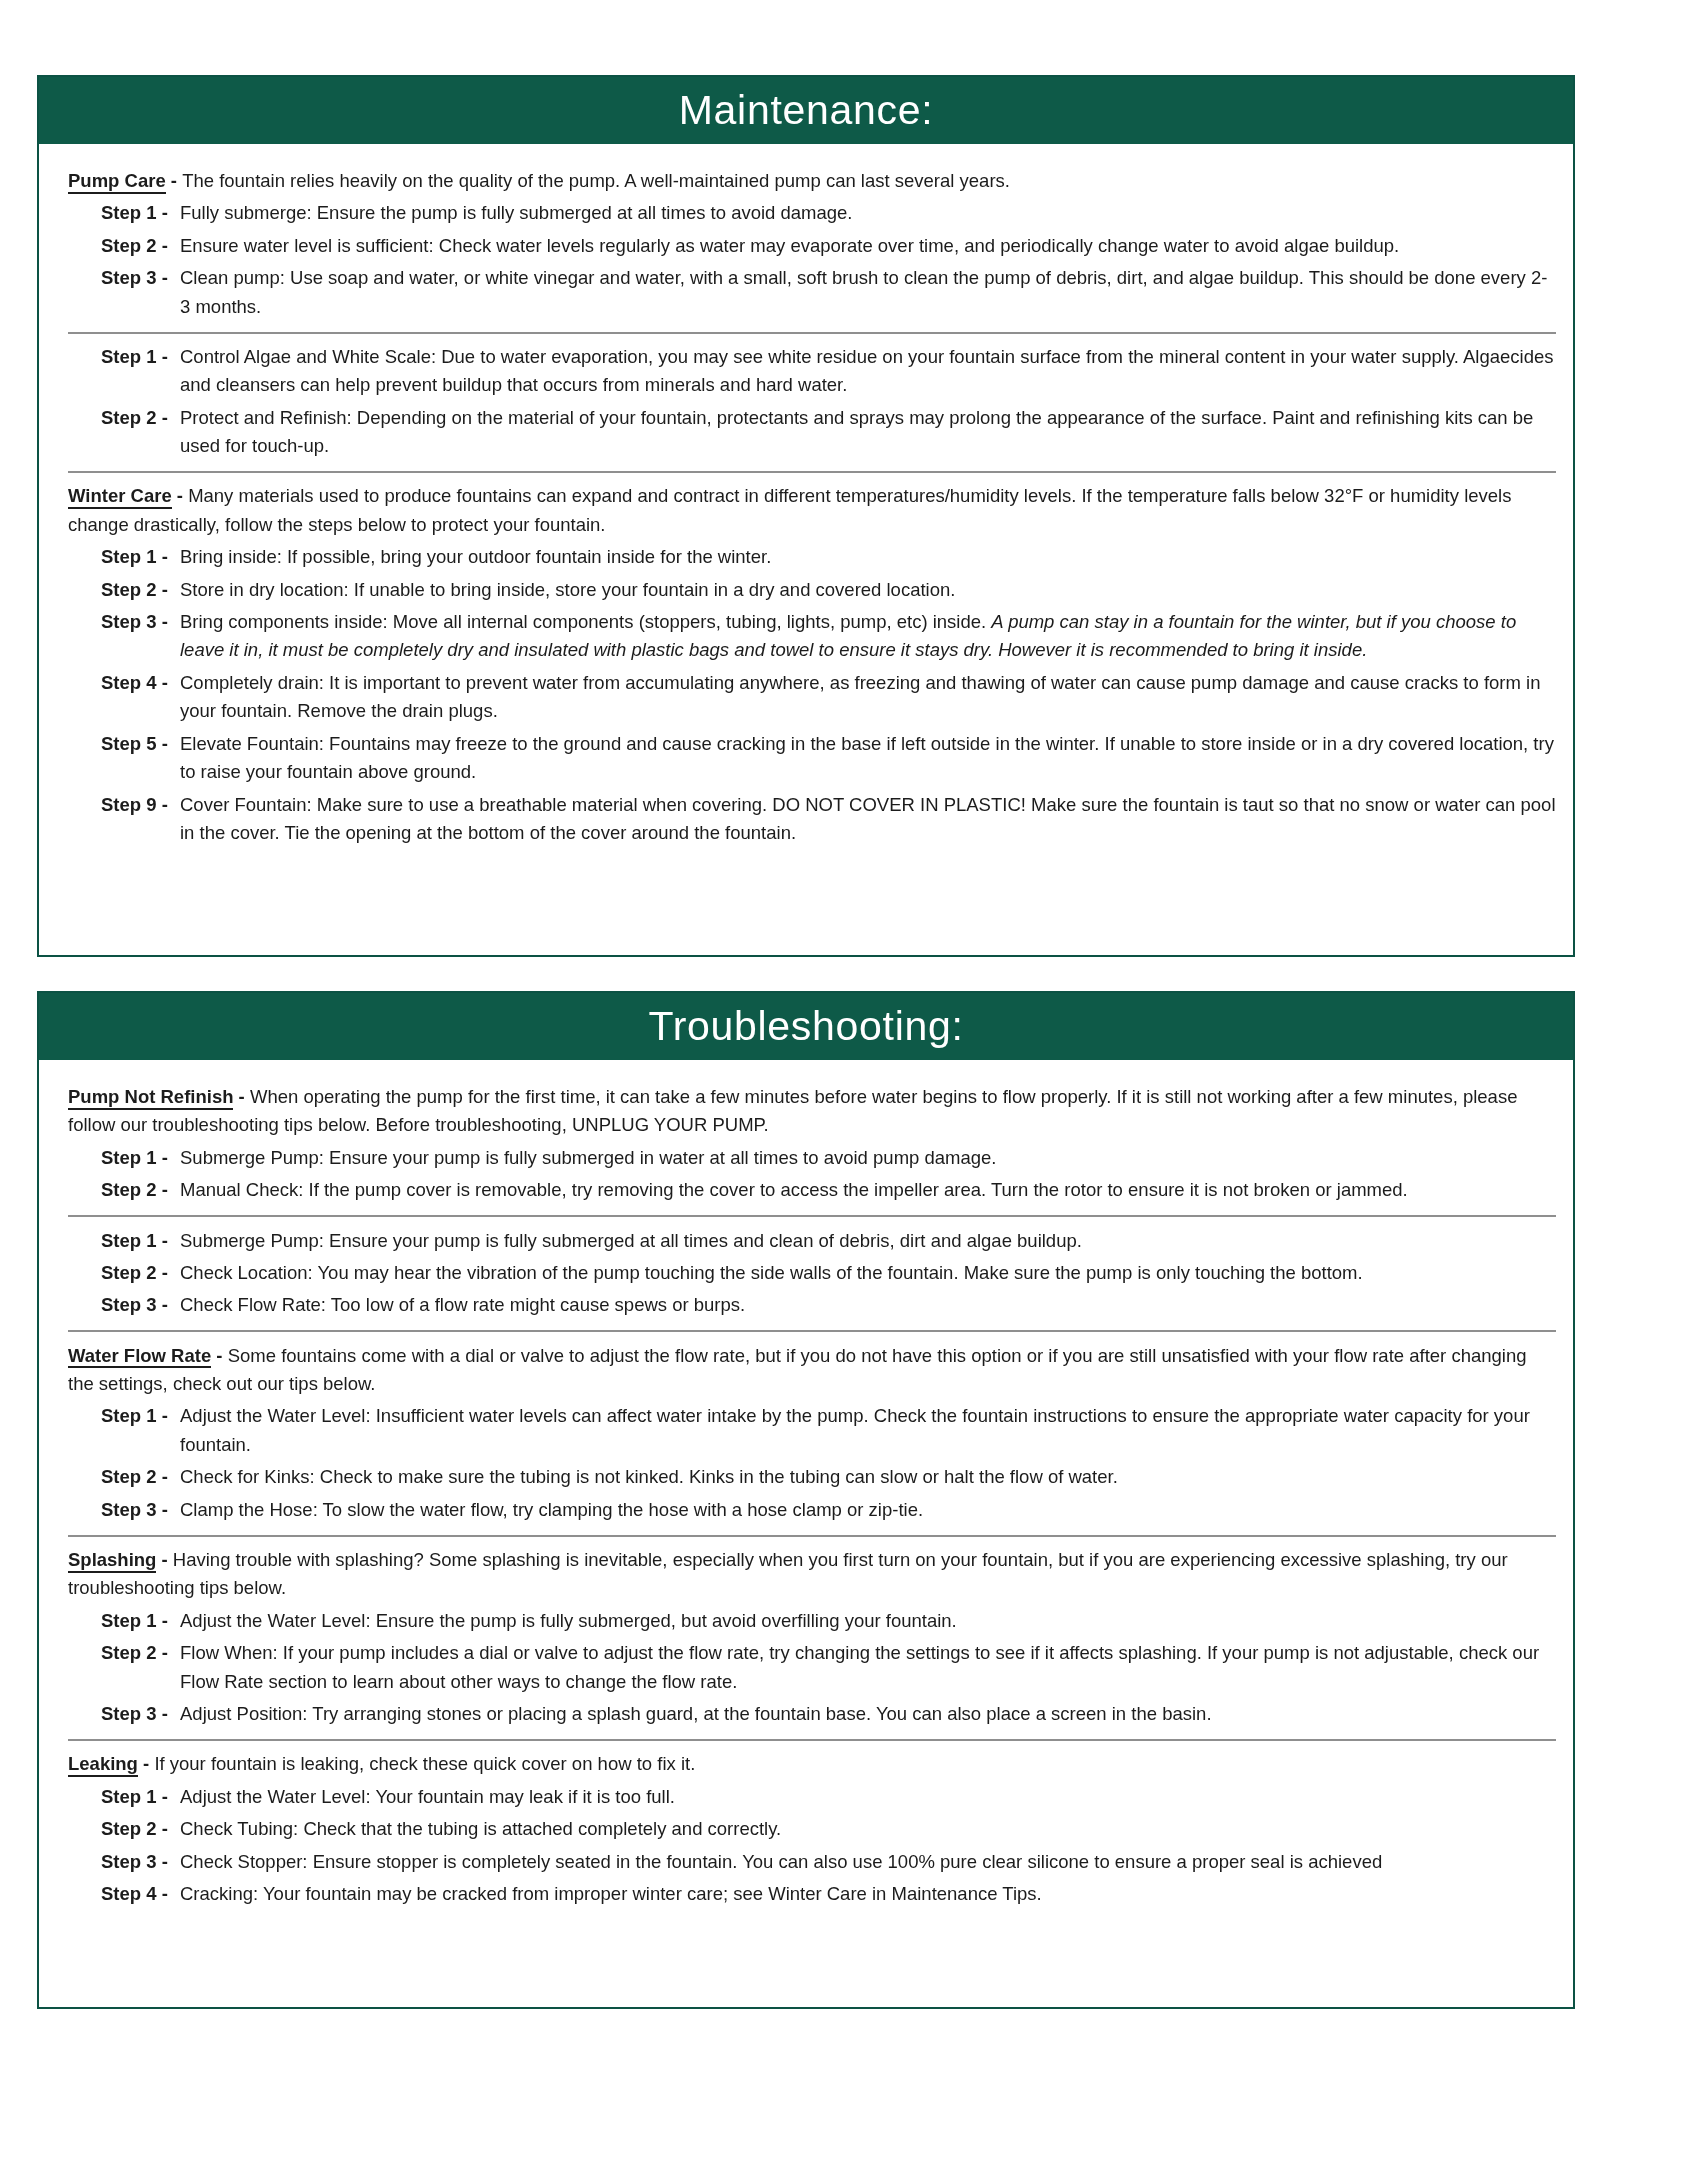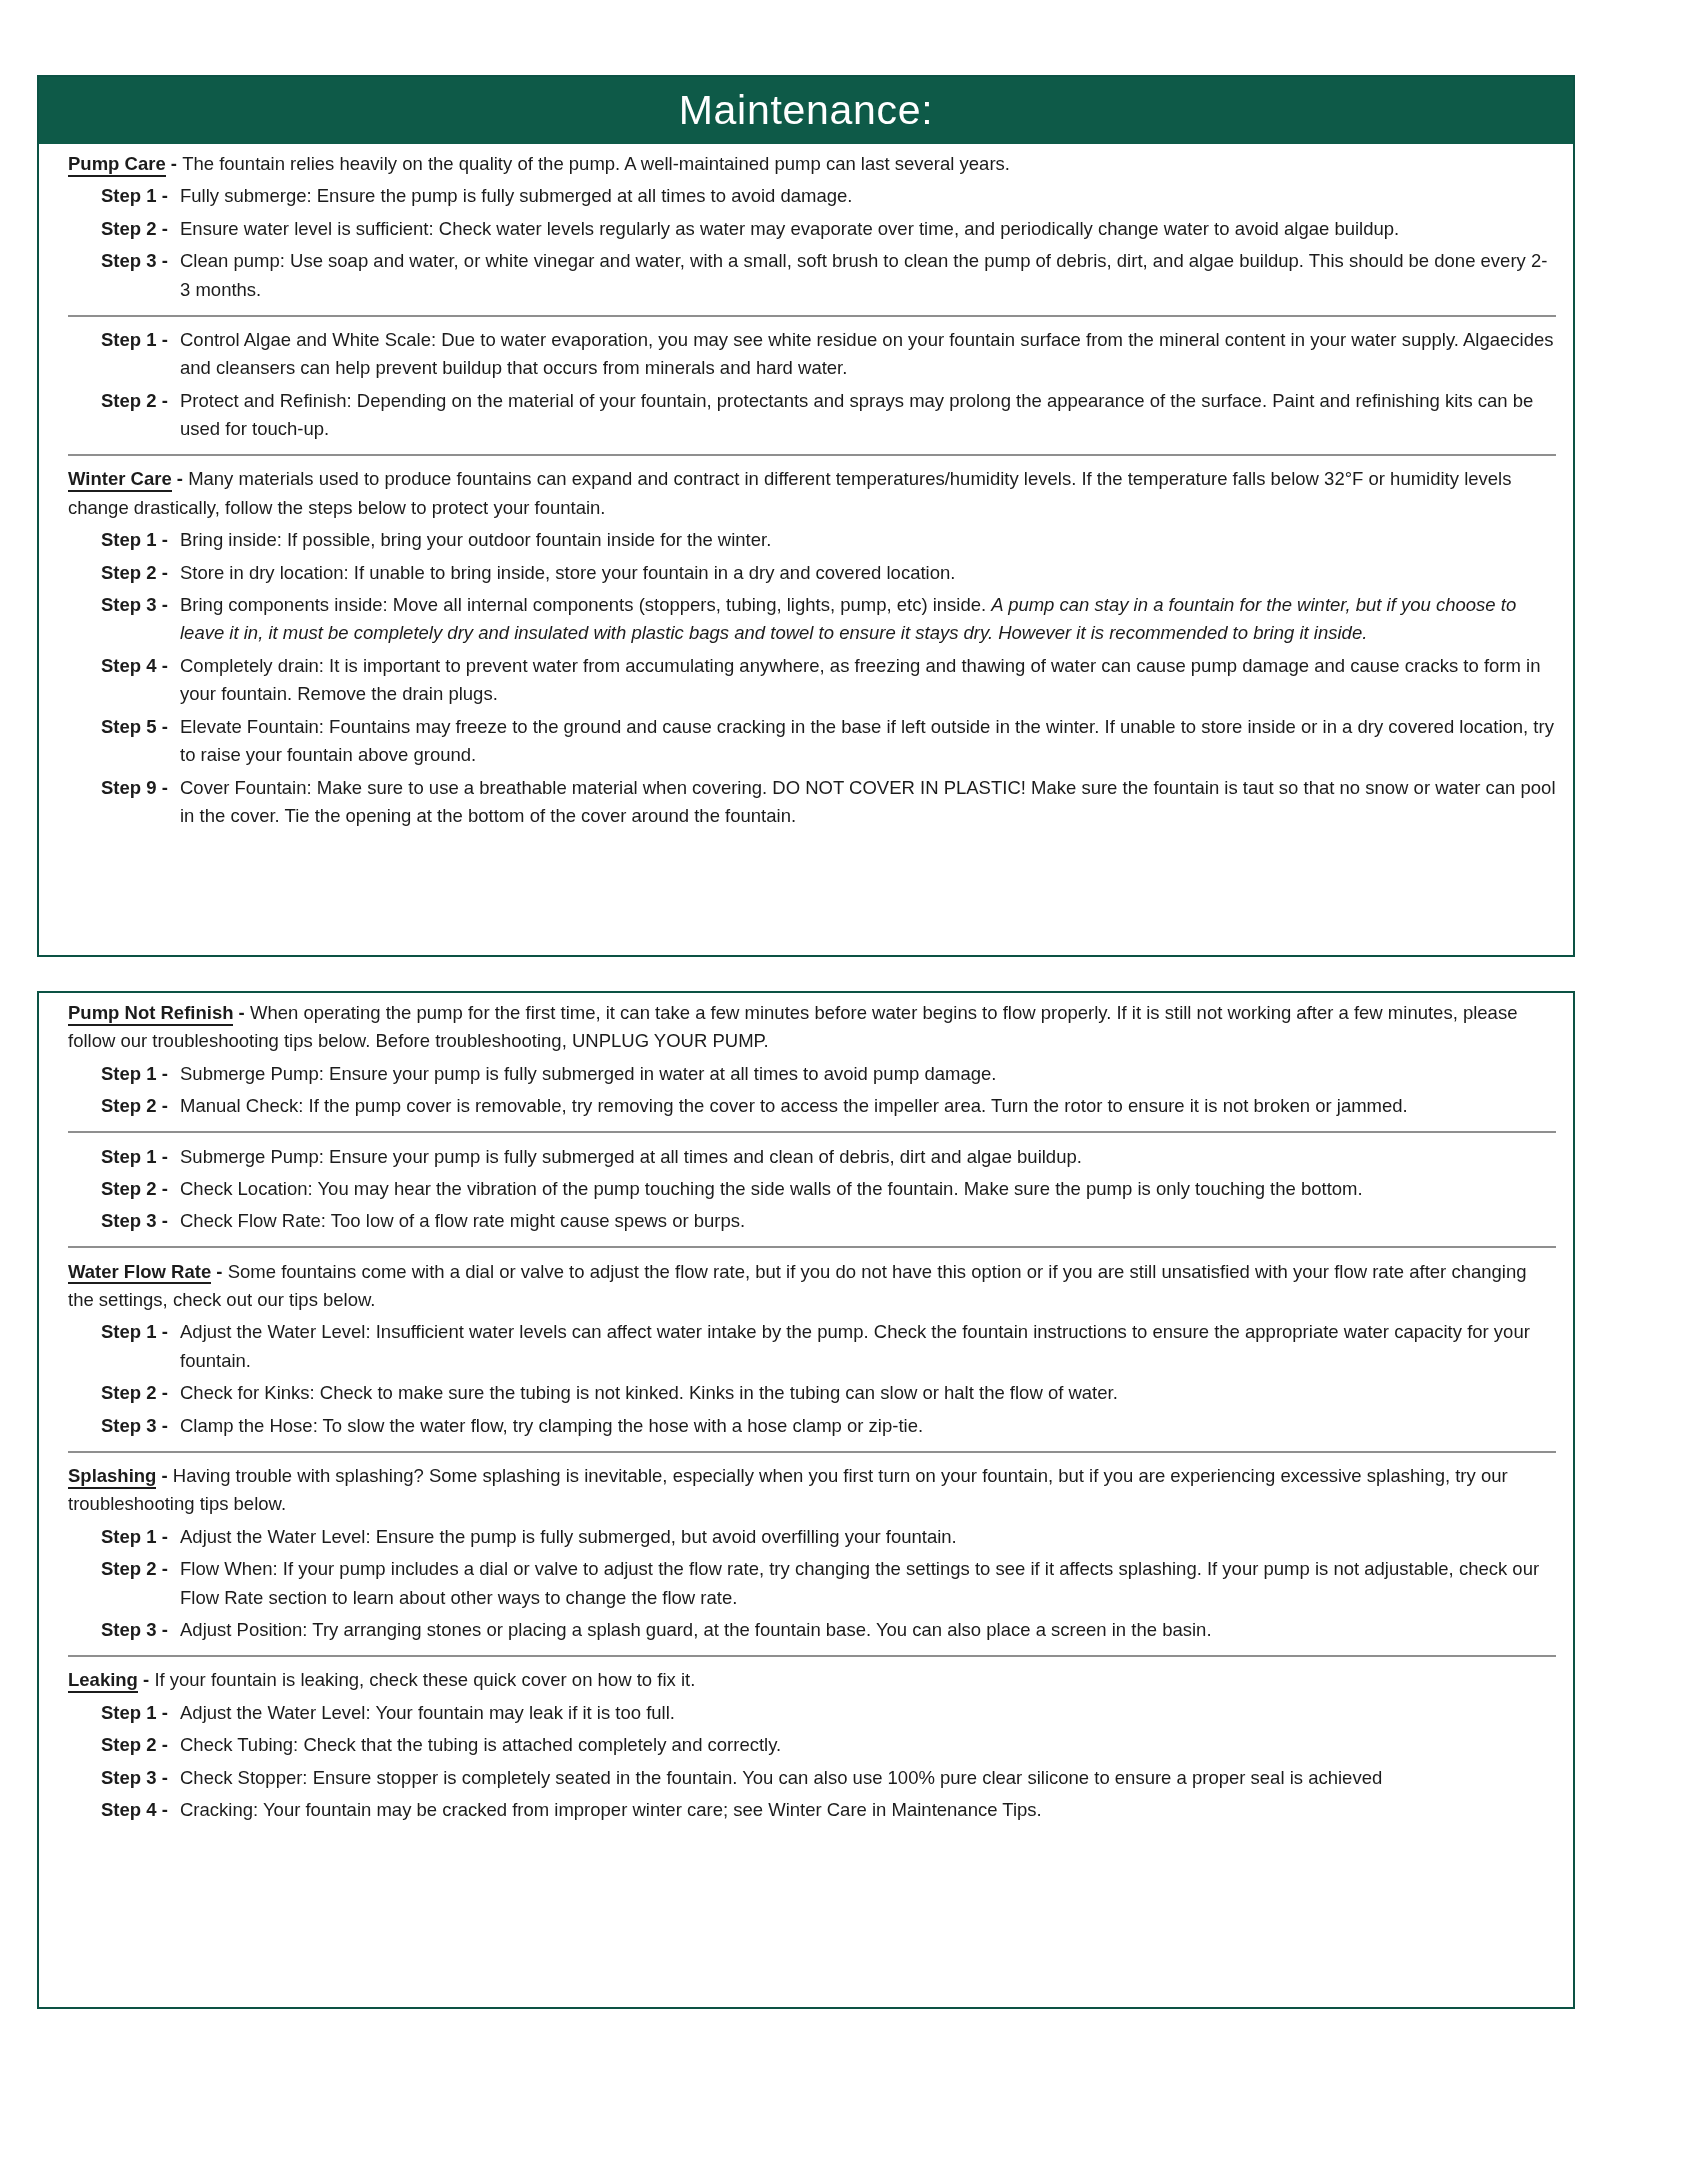--- a/index.html
+++ b/index.html
@@ -29,21 +29,21 @@
     align-items: center;
     justify-content: center;
   }
   .header-title {
     color: #ffffff;
     font-size: 41px;
     font-weight: 400;
     letter-spacing: 0.7px;
   }
   .content {
-    padding: 6px 17px 0 29px;
+    padding: 23px 17px 0 29px;
     font-size: 18.5px;
     line-height: 28.4px;
   }
   .intro { margin: 0 0 4px 0; }
   .heading {
     font-weight: bold;
     border-bottom: 2px solid #1c1c1c;
     padding-bottom: 0.7px;
   }
   .sep { font-weight: bold; }
@@ -126,20 +126,23 @@
         </div>
         <div class="step">
           <span class="step-label">Step 9 -</span>
           <span class="step-body"><span class="seg-bold">Cover Fountain:</span><span> Make sure to use a breathable material when covering. </span><span class="seg-bold">DO NOT COVER IN PLASTIC!</span><span> Make sure the fountain is taut so that no snow or water can pool in the cover. Tie the opening at the bottom of the cover around the fountain.</span></span>
         </div>
       </div>
     </div>
 </div>
 
 <div class="box" id="box-troubleshooting">
+  <div class="header-bar">
+    <span class="header-title">Troubleshooting:</span>
+  </div>
   <div class="content">
       <div class="section">
         <p class="intro"><span class="heading">Pump Not Refinish</span><span class="sep"> - </span><span>When operating the pump for the first time, it can take a few minutes before water begins to flow properly. If it is still not working after a few minutes, please follow our troubleshooting tips below. </span><span class="seg-bold">Before troubleshooting, UNPLUG YOUR PUMP.</span></p>
         <div class="step">
           <span class="step-label">Step 1 -</span>
           <span class="step-body"><span class="seg-bold">Submerge Pump:</span><span> Ensure your pump is fully submerged in water at all times to avoid pump damage.</span></span>
         </div>
         <div class="step">
           <span class="step-label">Step 2 -</span>
           <span class="step-body"><span class="seg-bold">Manual Check:</span><span> If the pump cover is removable, try removing the cover to access the impeller area. Turn the rotor to ensure it is not broken or jammed.</span></span>

